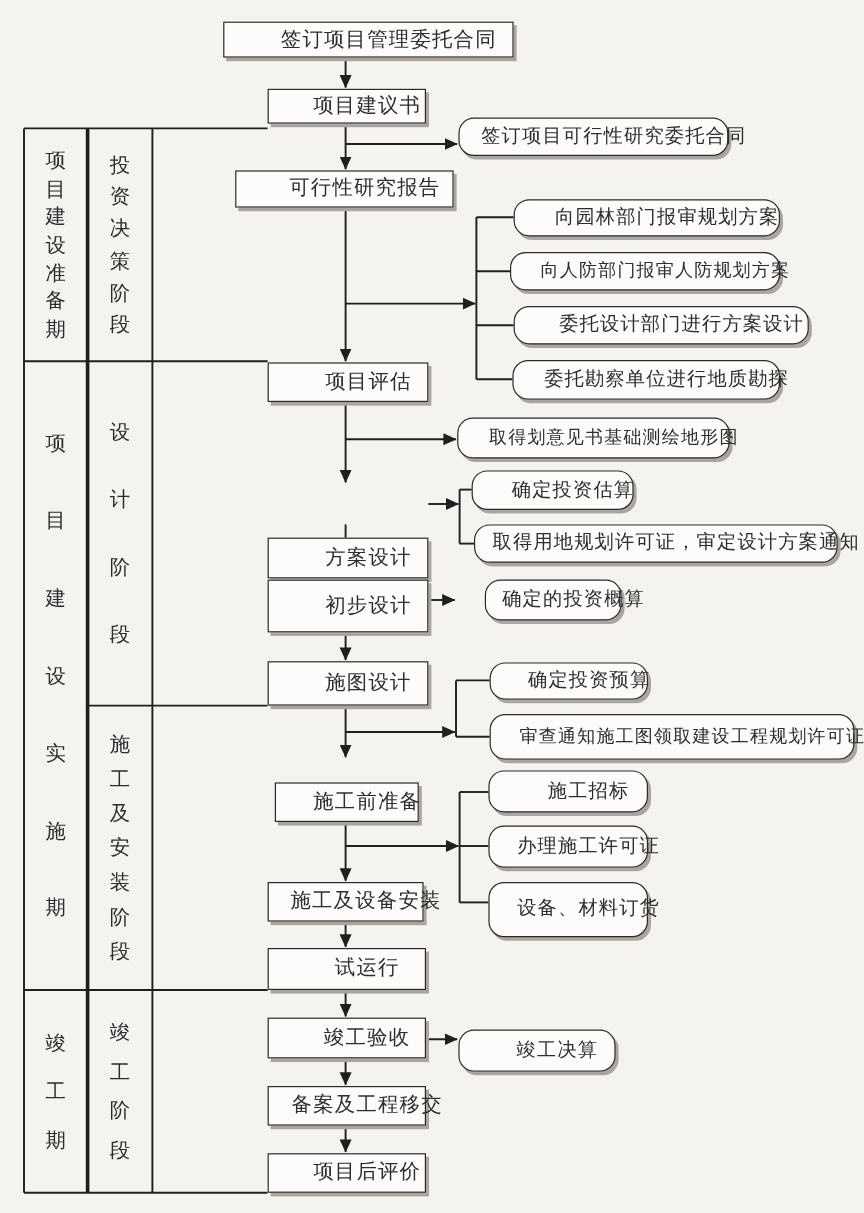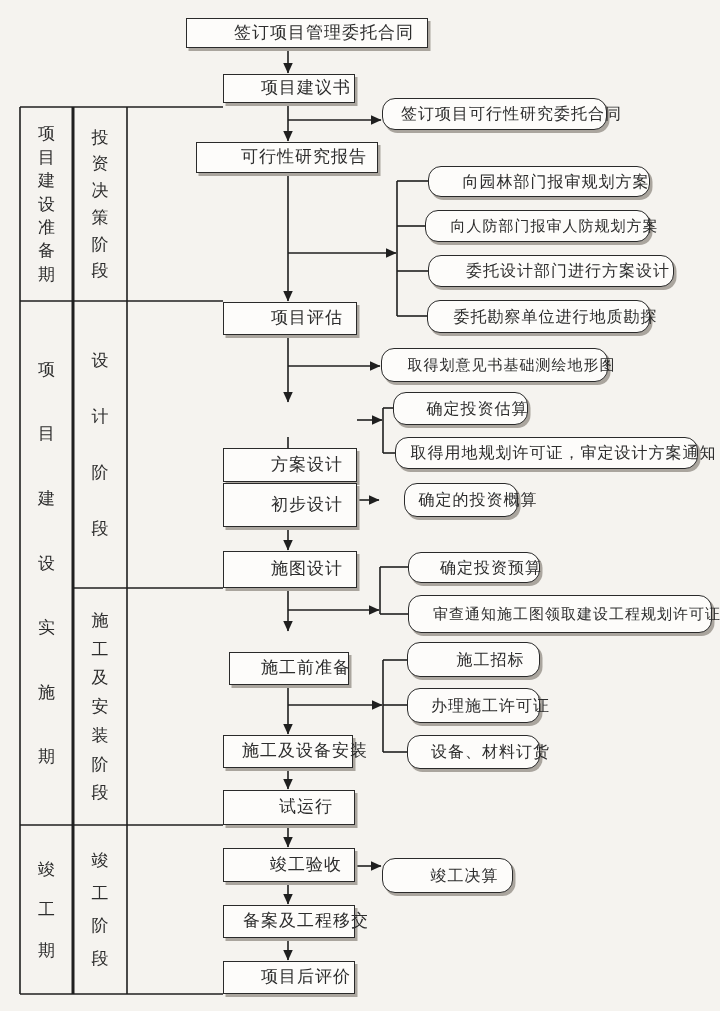--- a/index.html
+++ b/index.html
@@ -208,20 +208,20 @@
       </div>
       <div class="node side" style="left: 408px; top: 595px; width: 304px; height: 38px; font-size: 15px;">
         <span>审查通知施工图领取建设工程规划许可证</span>
       </div>
       <div class="node side" style="left: 407px; top: 642px; width: 133px; height: 35px;">
         <span>施工招标</span>
       </div>
       <div class="node side" style="left: 407px; top: 688px; width: 133px; height: 35px;">
         <span>办理施工许可证</span>
       </div>
-      <div class="node side" style="left: 407px; top: 735px; width: 133px; height: 34px;">
+      <div class="node side" style="left: 407px; top: 735px; width: 133px; height: 46px;">
         <span>设备、材料订货</span>
       </div>
       <div class="node side" style="left: 382px; top: 858px; width: 131px; height: 35px;">
         <span>竣工决算</span>
       </div>
     </div>
 </div>
 
 </body></html>

